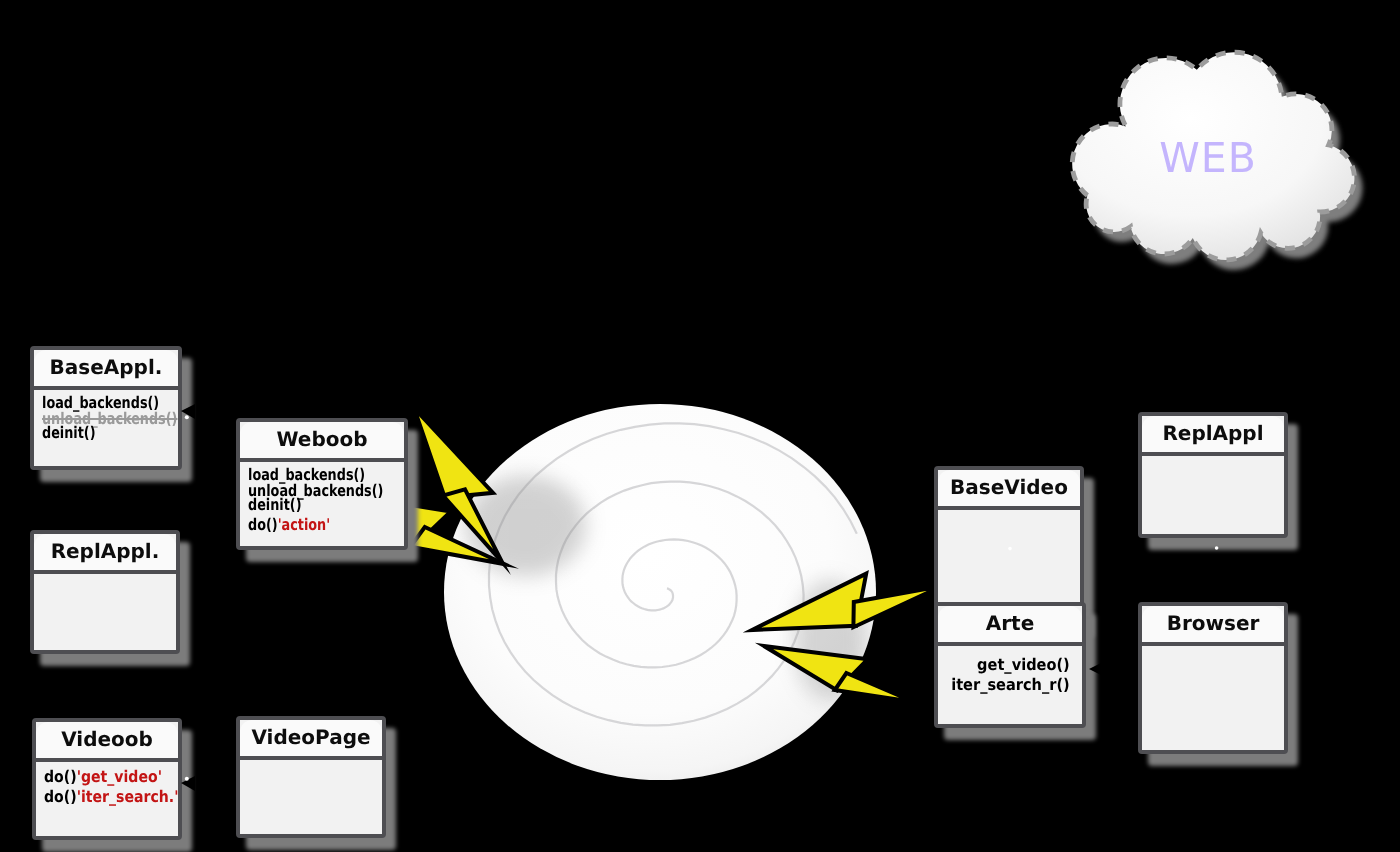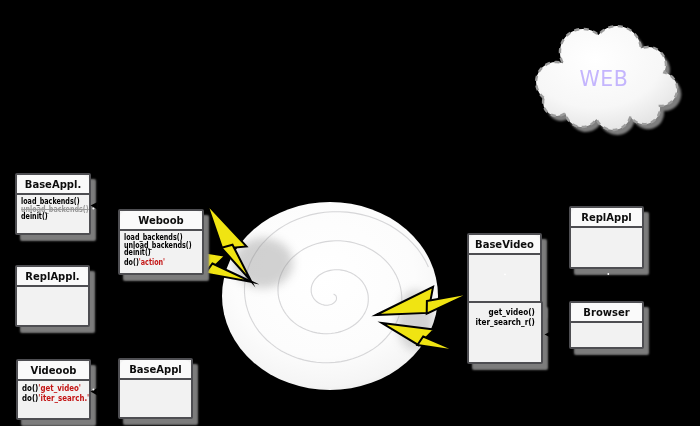--- a/index.html
+++ b/index.html
@@ -121,42 +121,43 @@
     <div class="mline"><span class="code">do()</span><span class="red">'iter_search.'</span></div>
   </div>
 </div>
 
 <div class="box" style="left:15px;top:265px;width:75px;height:62px;">
   <div class="title">ReplAppl.</div>
   <div class="body"></div>
 </div>
 
 <div class="box" style="left:118px;top:358px;width:75px;height:61px;">
-  <div class="title">BaseAppl</div>
+  <div class="title">VideoPage</div>
   <div class="body"></div>
 </div>
 
 <div class="box" style="left:467px;top:205px;width:75px;height:80px;margin-top:28px;">
   <div class="title">BaseVideo</div>
   <div class="body"></div>
 </div>
 
 <div class="box" style="left:569px;top:206px;width:75px;height:63px;">
   <div class="title">ReplAppl</div>
   <div class="body"></div>
 </div>
 
 <div class="box ar" style="left:467px;top:301px;width:76px;height:63px;">
+  <div class="title">Arte</div>
   <div class="body">
     <div class="mline"><span class="code">get_video()</span></div>
     <div class="mline"><span class="code">iter_search_r()</span></div>
   </div>
 </div>
 
-<div class="box" style="left:569px;top:301px;width:75px;height:48px;">
+<div class="box" style="left:569px;top:301px;width:75px;height:76px;">
   <div class="title">Browser</div>
   <div class="body"></div>
 </div>
 
 <svg width="700" height="426" viewBox="0 0 700 426" style="pointer-events:none;">
   <g>
     <polygon points="90.5,205.5 97.5,202 97.5,209.5" fill="#000"></polygon>
     <circle cx="93.4" cy="208.6" r="1" fill="#fff"></circle>
     <polygon points="90.5,391.5 97.5,388 97.5,395.5" fill="#000"></polygon>
     <circle cx="93.4" cy="389.4" r="1" fill="#fff"></circle>

